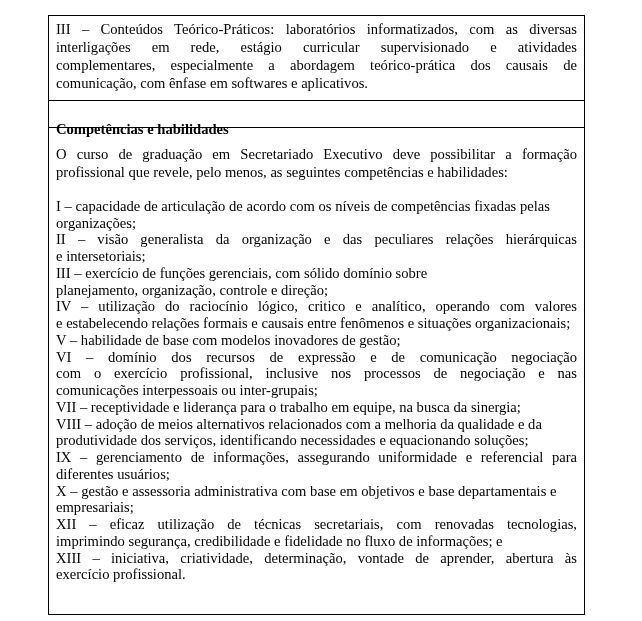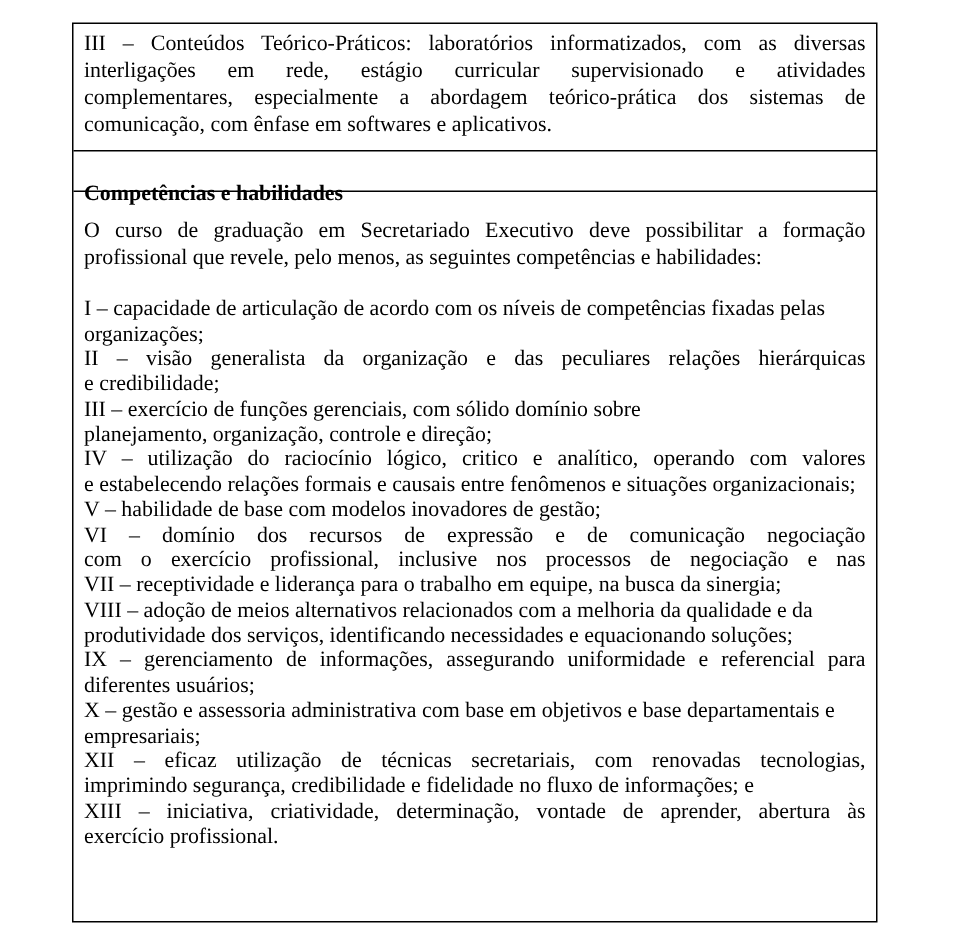--- a/index.html
+++ b/index.html
@@ -19,55 +19,56 @@
     .gap { height: 16.75px; }
     .intro .line { line-height: 17.5px; height: 17.5px; }
   </style>
 </head>
 <body>
 
 <div class="doc-table">
   <div class="row row-conteudos" id="conteudos">
       <div class="line j">III – Conteúdos Teórico-Práticos: laboratórios informatizados, com as diversas</div>
       <div class="line j">interligações em rede, estágio curricular supervisionado e atividades</div>
-      <div class="line j">complementares, especialmente a abordagem teórico-prática dos sistemas de</div>
+      <div class="line j">complementares, especialmente a abordagem teórico-prática dos causais de</div>
       <div class="line">comunicação, com ênfase em softwares e aplicativos.</div>
     </div>
   <div class="row row-header">
     <div class="section-title">Competências e habilidades</div>
   </div>
   <div class="row row-body">
     <div class="intro" id="intro">
         <div class="line j">O curso de graduação em Secretariado Executivo deve possibilitar a formação</div>
         <div class="line">profissional que revele, pelo menos, as seguintes competências e habilidades:</div>
       </div>
     <div class="gap"></div>
     <div id="comp-list">
         <div>
           <div class="line">I – capacidade de articulação de acordo com os níveis de competências fixadas pelas</div>
           <div class="line">organizações;</div>
         </div>
         <div>
           <div class="line j">II – visão generalista da organização e das peculiares relações hierárquicas</div>
-          <div class="line">e credibilidade;</div>
+          <div class="line">e intersetoriais;</div>
         </div>
         <div>
           <div class="line">III – exercício de funções gerenciais, com sólido domínio sobre</div>
           <div class="line">planejamento, organização, controle e direção;</div>
         </div>
         <div>
           <div class="line j">IV – utilização do raciocínio lógico, critico e analítico, operando com valores</div>
           <div class="line">e estabelecendo relações formais e causais entre fenômenos e situações organizacionais;</div>
         </div>
         <div>
           <div class="line">V – habilidade de base com modelos inovadores de gestão;</div>
         </div>
         <div>
           <div class="line j">VI – domínio dos recursos de expressão e de comunicação negociação</div>
           <div class="line j">com o exercício profissional, inclusive nos processos de negociação e nas</div>
+          <div class="line">comunicações interpessoais ou inter-grupais;</div>
         </div>
         <div>
           <div class="line">VII – receptividade e liderança para o trabalho em equipe, na busca da sinergia;</div>
         </div>
         <div>
           <div class="line">VIII – adoção de meios alternativos relacionados com a melhoria da qualidade e da</div>
           <div class="line">produtividade dos serviços, identificando necessidades e equacionando soluções;</div>
         </div>
         <div>
           <div class="line j">IX – gerenciamento de informações, assegurando uniformidade e referencial para</div>

